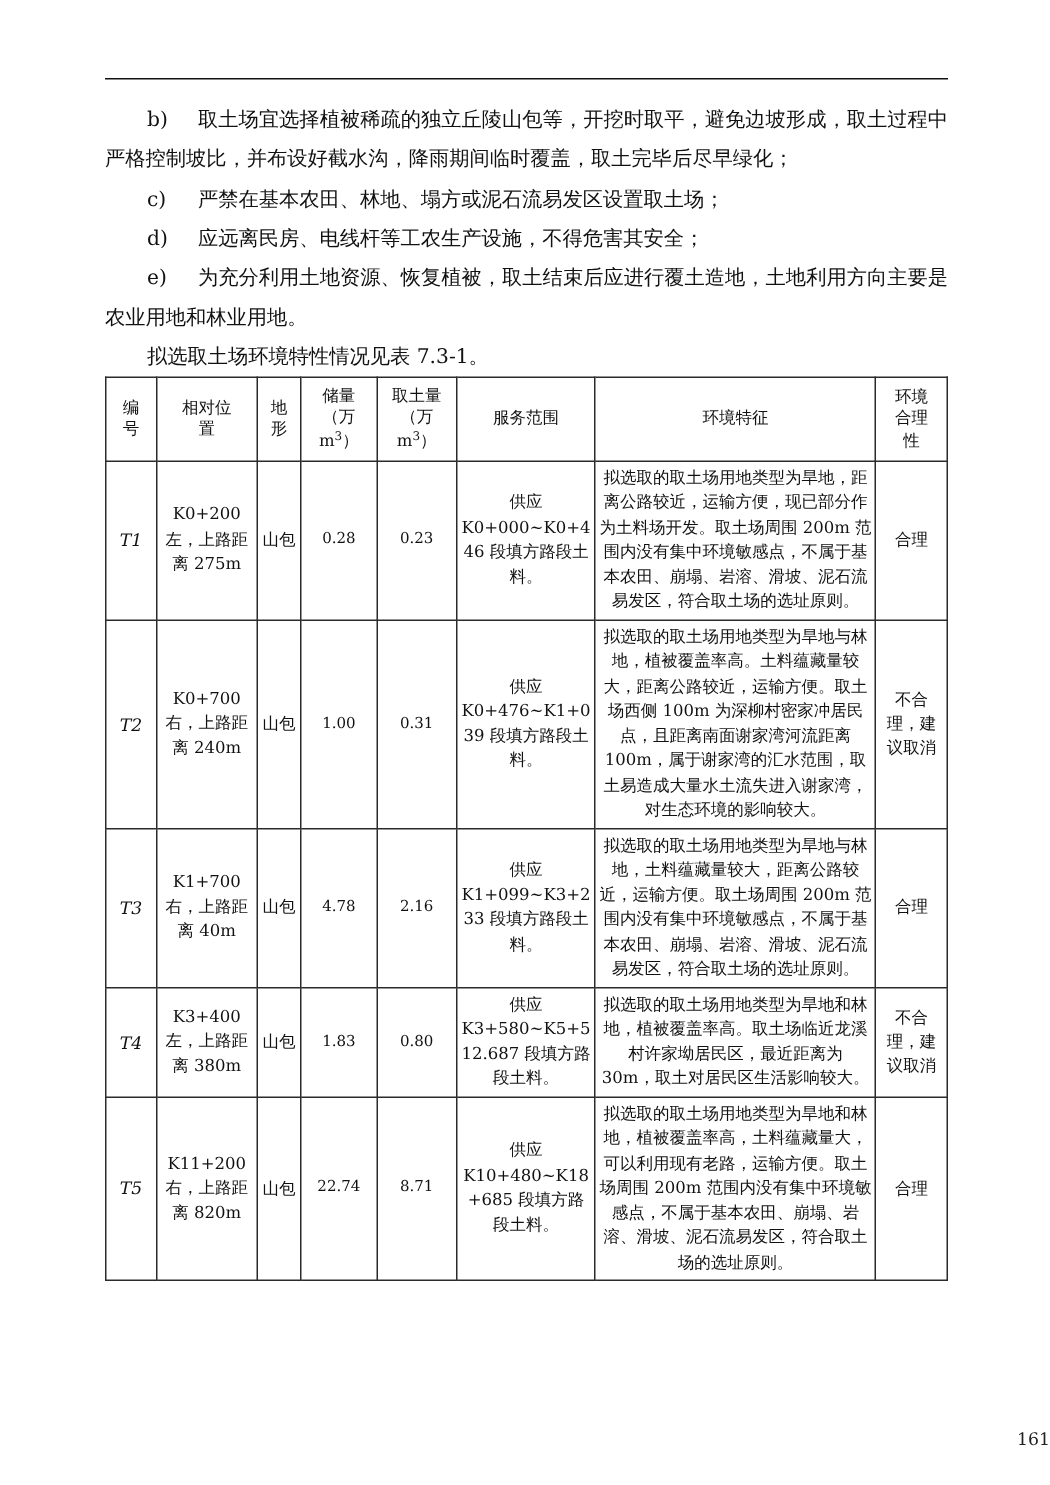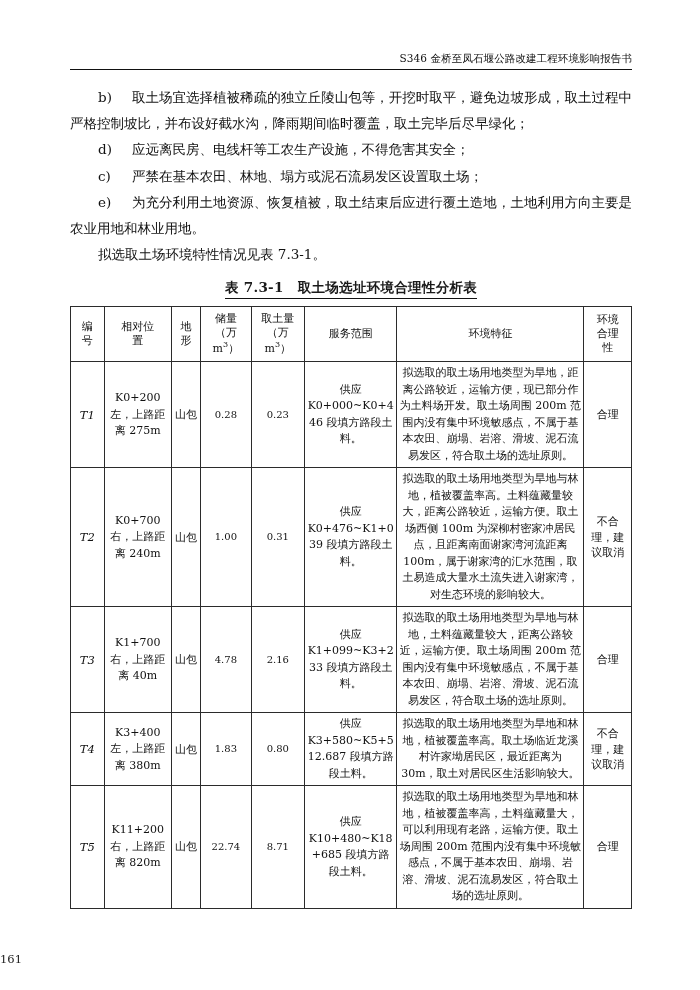--- a/index.html
+++ b/index.html
@@ -130,59 +130,53 @@
   col.c-scope  { width: 16.5%; }
   col.c-env    { width: 33.3%; }
   col.c-rat    { width: 8.5%;  }
 
   
   .page-footer {
     position: absolute;
     left: 0;
     bottom: 24px;
     width: 700px;
-    text-align: left;
+    text-align: right;
     font-size: 11.5px;
     color: #222;
   }
 </style>
 </head>
 <body>
 
 <div class="page">
 
-  <div class="running-header">S346 金桥至凤石堰公路改建工程环境影响报告书</div>
   <hr class="header-rule">
 
   <div class="body-text">
 
     <p class="list-para tight">
       <span class="marker">b)</span><span>取土场宜选择植被稀疏的独立丘陵山包等，开挖时取平，避免边坡形成，取土过程中严格控制坡比，并布设好截水沟，降雨期间临时覆盖，取土完毕后尽早绿化；</span>
     </p>
 
     <p class="list-para tight">
+      <span class="marker">c)</span><span>严禁在基本农田、林地、塌方或泥石流易发区设置取土场；</span>
+    </p>
+
+    <p class="list-para tight">
       <span class="marker">d)</span><span>应远离民房、电线杆等工农生产设施，不得危害其安全；</span>
-    </p>
-
-    <p class="list-para tight">
-      <span class="marker">c)</span><span>严禁在基本农田、林地、塌方或泥石流易发区设置取土场；</span>
     </p>
 
     <p class="list-para tight">
       <span class="marker">e)</span><span>为充分利用土地资源、恢复植被，取土结束后应进行覆土造地，土地利用方向主要是农业用地和林业用地。</span>
     </p>
 
     <p class="plain-para">拟选取土场环境特性情况见表 7.3-1。</p>
   </div>
 
-  <div class="table-caption">
-    <span class="cap-inner">
-      <span class="cap-num">表 7.3-1</span><span>取土场选址环境合理性分析表</span>
-    </span>
-  </div>
 
   <table class="site-table">
     <colgroup>
       <col class="c-id">
         <col class="c-pos">
         <col class="c-terr">
         <col class="c-res">
       <col class="c-amt">
         <col class="c-scope">
         <col class="c-env">

